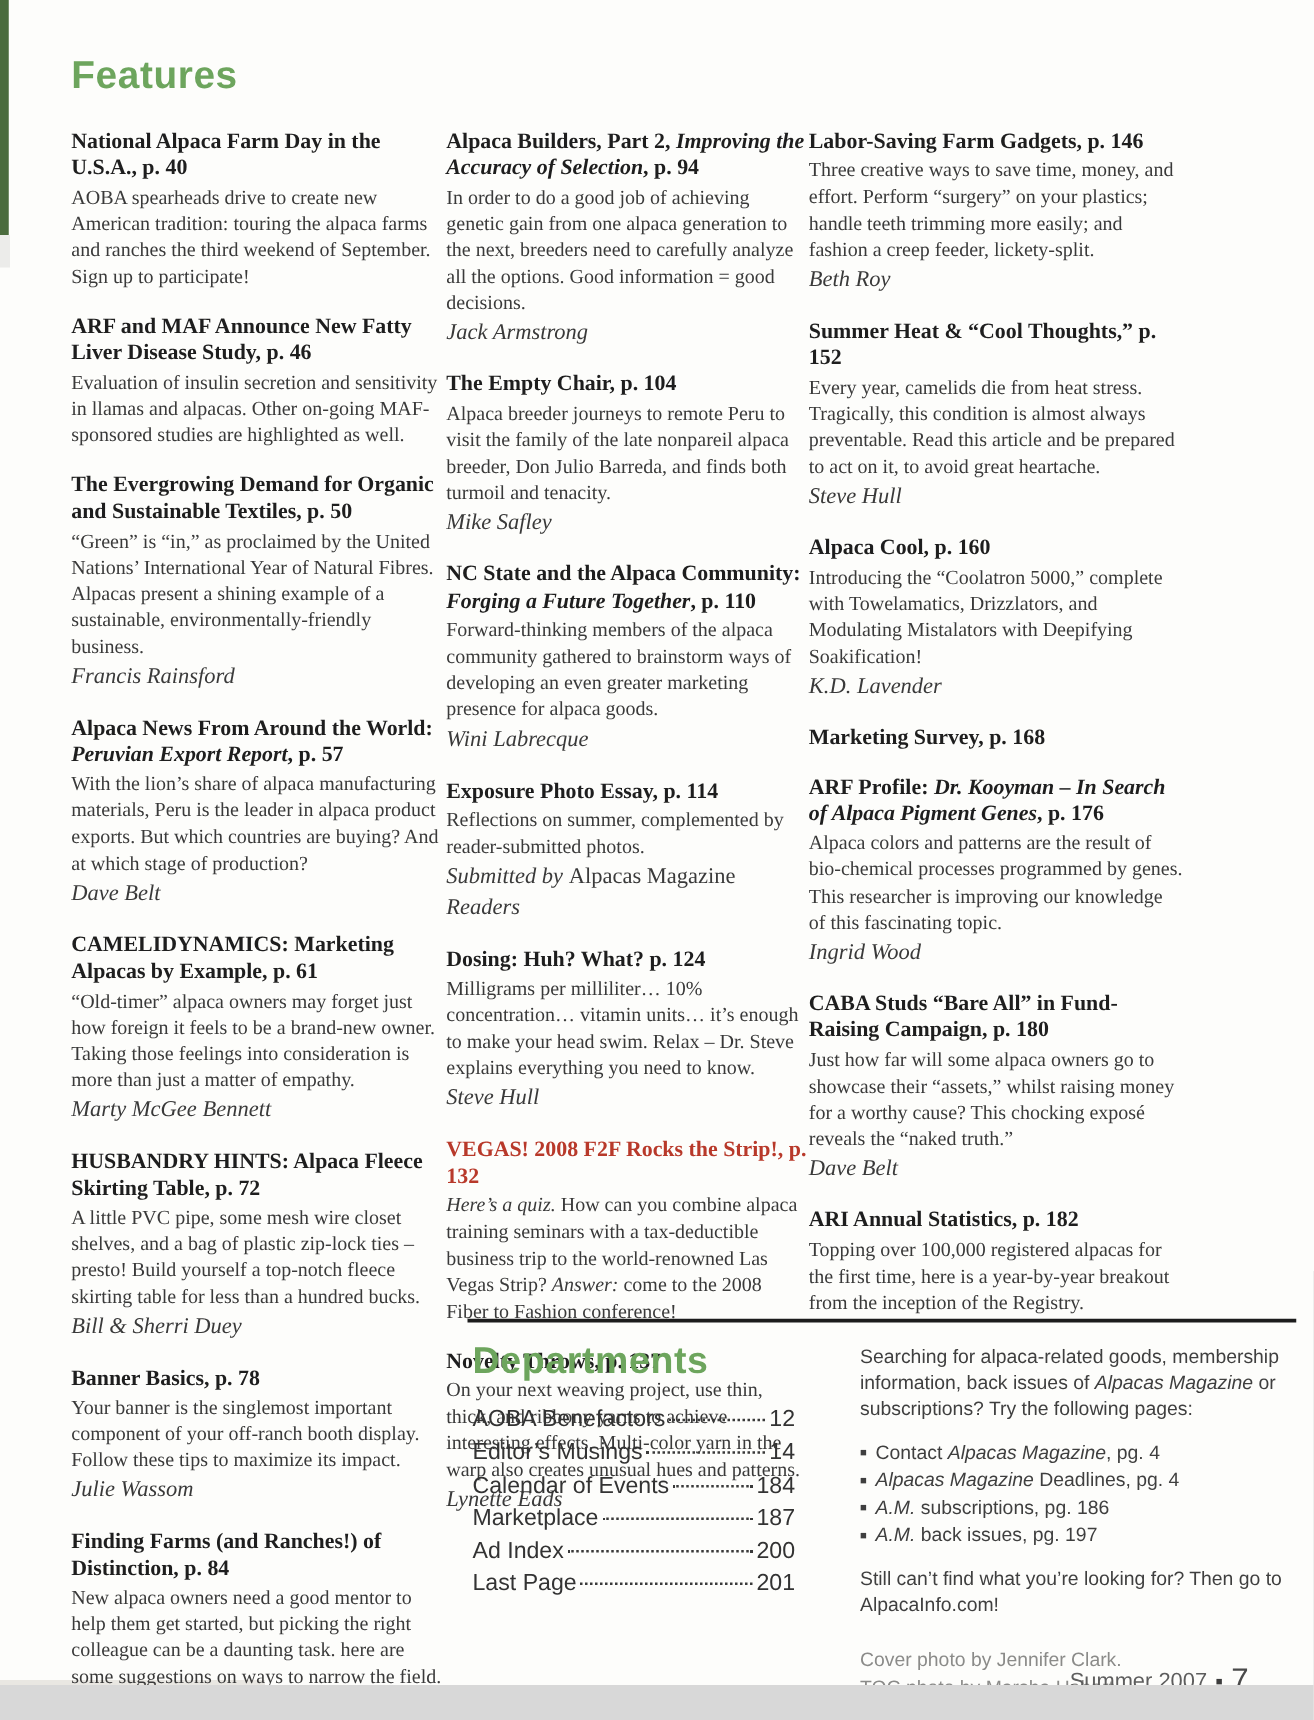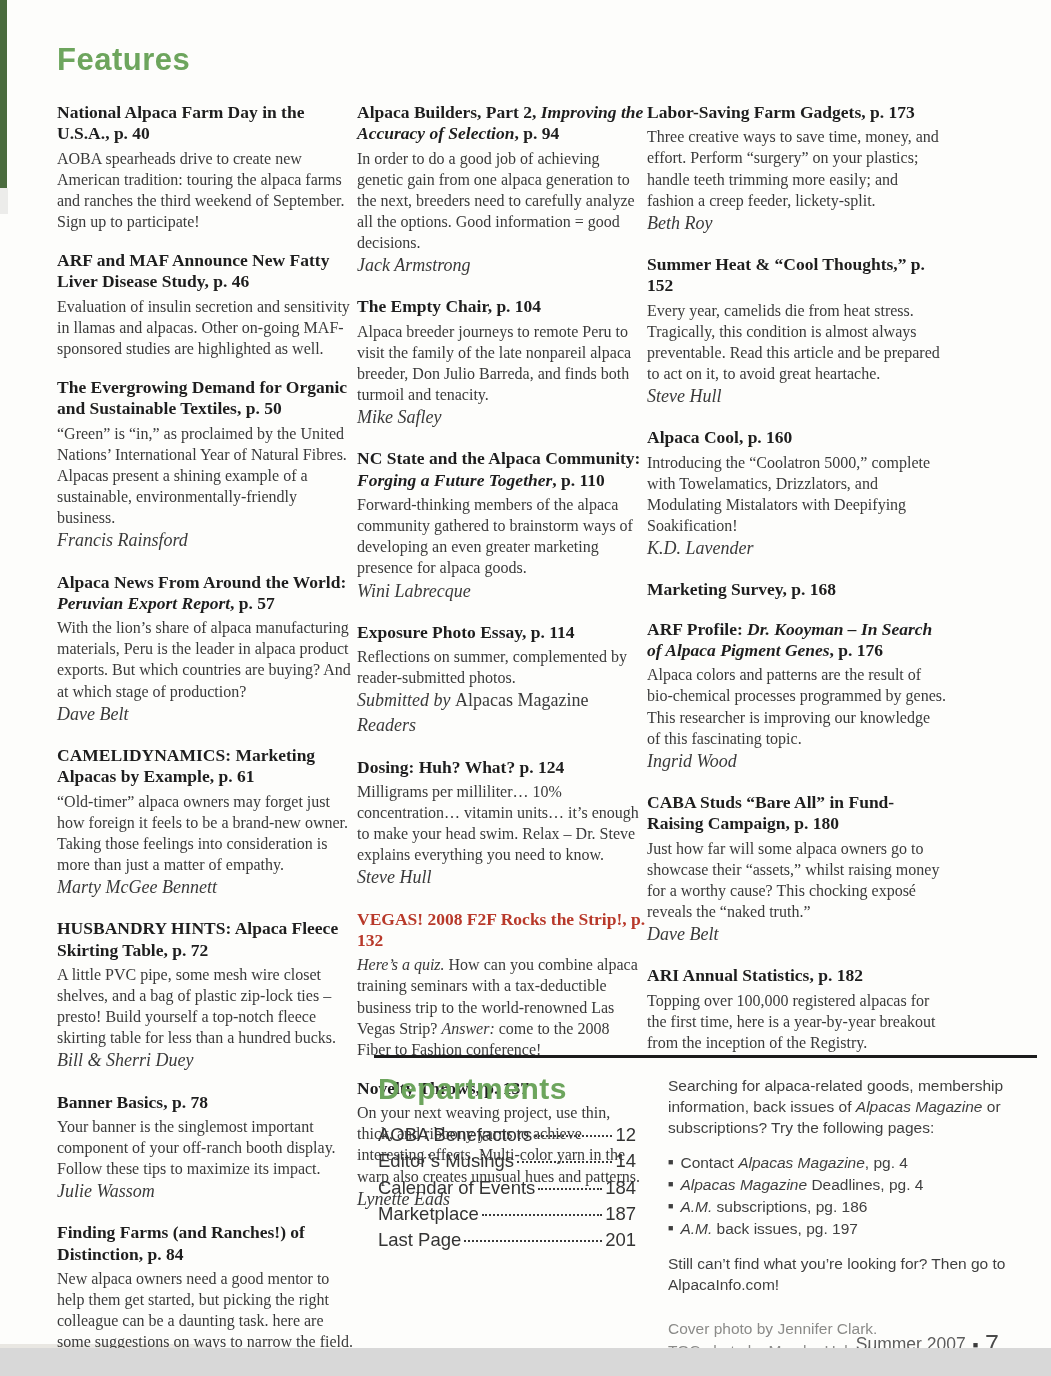--- a/index.html
+++ b/index.html
@@ -53,21 +53,21 @@
     list-style:none;margin:0;padding:0;
     font-family:"Liberation Sans", sans-serif;
     font-size:18.5px;color:#333;
   }
   .dept-row{display:flex;align-items:baseline;line-height:1.42;text-align:right;}
   .d-label{white-space:nowrap;}
   .d-dots{flex:1;border-bottom:2.5px dotted #3a3a3a;margin:0 3px;transform:translateY(-4px);}
   .d-page{white-space:nowrap;}
 
   .info-box{
-    position:absolute;left:668px;top:1076px;width:360px;
+    position:absolute;left:688px;top:1076px;width:360px;
     font-family:"Liberation Sans", sans-serif;
     font-size:15.5px;line-height:1.34;color:#3f3f3f;
   }
   .info-intro{margin:0 0 14px 0;}
   .info-bullets{list-style:none;margin:0 0 14px 0;padding:0;}
   .info-bullet{display:flex;line-height:1.42;}
   .b-sq{font-size:9px;margin:4px 7px 0 0;color:#3f3f3f;}
   .info-still{margin:0 0 22px 0;}
   .credits{color:#8b8b89;line-height:1.4;}
 
@@ -178,21 +178,21 @@
   </article>
 
   <article class="feature">
     <h3 class="f-title"><span>Novelty Throws, p. 137</span></h3>
     <p class="f-desc"><span>On your next weaving project, use thin, thick, and ribbony yarns to achieve interesting effects. Multi-color yarn in the warp also creates unusual hues and patterns.</span></p>
     <div class="f-author"><span>Lynette Eads</span></div>
   </article>
 </div>
     <div class="col" id="col-2">
   <article class="feature">
-    <h3 class="f-title"><span>Labor-Saving Farm Gadgets, p. 173</span></h3>
+    <h3 class="f-title"><span>Labor-Saving Farm Gadgets, p. 146</span></h3>
     <p class="f-desc"><span>Three creative ways to save time, money, and effort. Perform “surgery” on your plastics; handle teeth trimming more easily; and fashion a creep feeder, lickety-split.</span></p>
     <div class="f-author"><span>Beth Roy</span></div>
   </article>
 
   <article class="feature">
     <h3 class="f-title"><span>Summer Heat &amp; “Cool Thoughts,” p. 152</span></h3>
     <p class="f-desc"><span>Every year, camelids die from heat stress. Tragically, this condition is almost always preventable. Read this article and be prepared to act on it, to avoid great heartache.</span></p>
     <div class="f-author"><span>Steve Hull</span></div>
   </article>
 
@@ -250,20 +250,25 @@
     <span class="d-page">184</span>
   </li>
 
   <li class="dept-row">
     <span class="d-label">Marketplace</span>
     <span class="d-dots"></span>
     <span class="d-page">187</span>
   </li>
 
 
+  <li class="dept-row">
+    <span class="d-label">Ad Index</span>
+    <span class="d-dots"></span>
+    <span class="d-page">200</span>
+  </li>
 
   <li class="dept-row">
     <span class="d-label">Last Page</span>
     <span class="d-dots"></span>
     <span class="d-page">201</span>
   </li>
 </ul>
   </div>
 
   <div class="info-box">

